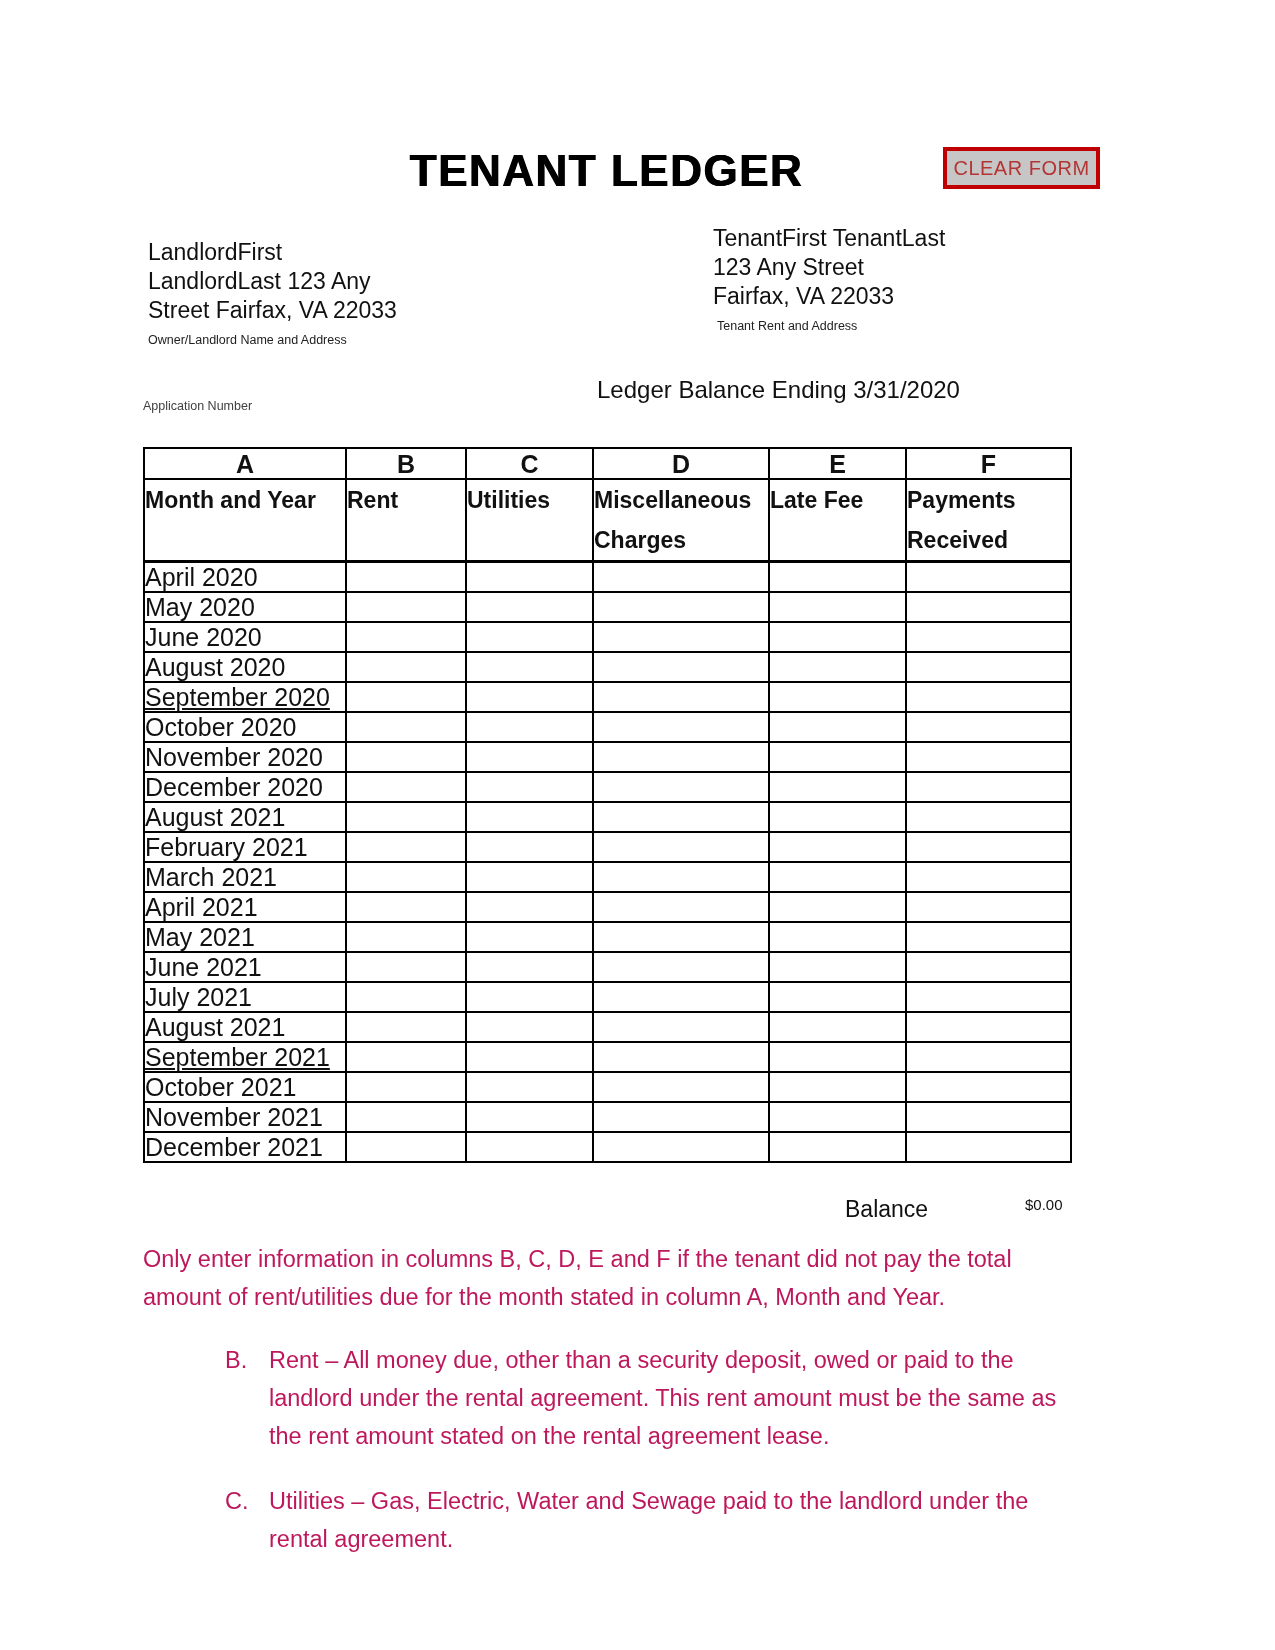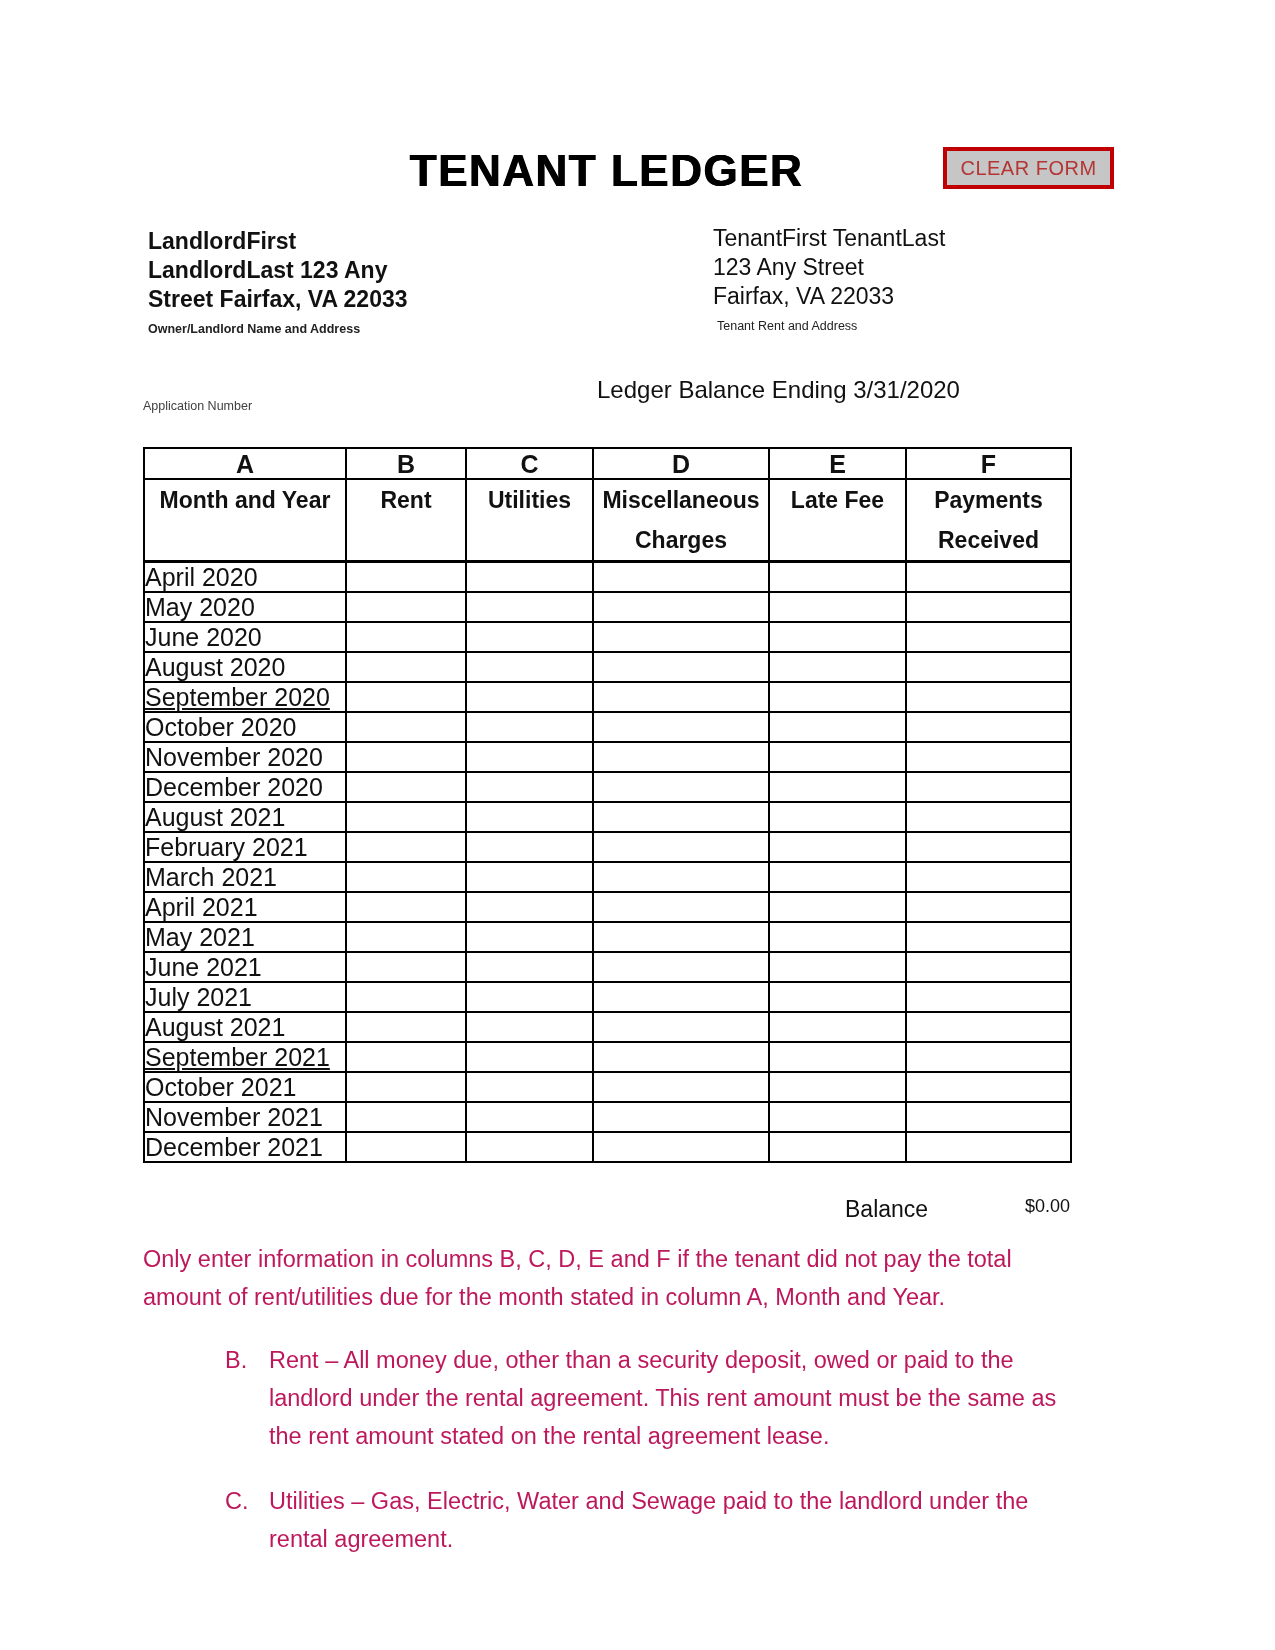--- a/index.html
+++ b/index.html
@@ -7,53 +7,53 @@
     position:relative;width:1275px;height:1650px;background:#fff;
     font-family:"Liberation Sans",sans-serif;color:#111;overflow:hidden;
   }
   
   .title{
     position:absolute;left:143px;top:146px;width:927px;text-align:center;
     font-size:44px;font-weight:bold;letter-spacing:1.5px;color:#000;
     text-shadow:0.5px 0 #000,-0.5px 0 #000;
   }
   .clear-form{
-    position:absolute;left:943px;top:147px;width:171px;height:42px;
+    position:absolute;left:943px;top:147px;width:157px;height:42px;
     background:var(--button-bg,#c6c6c6);border:4px solid var(--accent-red,#c00000);
     color:var(--button-text,#b53434);font-family:inherit;font-size:20px;
     display:flex;align-items:center;justify-content:center;letter-spacing:0.5px;
     box-sizing:border-box;cursor:pointer;padding:0;
   }
   
   .addr{position:absolute;font-size:23px;line-height:29px;}
-  .addr-landlord{left:148px;top:227px;font-weight:bold;}
+  .addr-landlord{left:148px;top:238px;}
   .addr-tenant{left:713px;top:224px;}
   .addr-caption{font-size:12.5px;line-height:15px;margin-top:8px;color:#222;}
   .addr-tenant .addr-caption{margin-left:4px;}
   
   .ledger-heading{position:absolute;left:597px;top:376px;font-size:24px;}
   .app-label{position:absolute;left:143px;top:399px;font-size:12.5px;color:#404040;}
   
   .ledger-table{
     position:absolute;left:143px;top:447px;width:927px;
     border-collapse:collapse;table-layout:fixed;
   }
   .ledger-table th,.ledger-table td{border:2px solid #000;padding:0;box-sizing:border-box;}
   .letters-row th{height:31px;font-size:25px;font-weight:bold;text-align:center;vertical-align:middle;line-height:28px;}
   .labels-row th{
-    height:81px;font-size:23px;font-weight:bold;text-align:center;
+    height:81px;font-size:23px;font-weight:bold;text-align:left;
     vertical-align:top;line-height:40px;border-bottom:3px solid #000;
   }
   .ledger-table tbody td{height:30px;}
   .month-cell{font-size:25px;text-align:left;vertical-align:middle;padding-left:10px;line-height:28px;margin-top:20px;}
   .month-underline{text-decoration:underline;}
   .entry-cell{background:#fff;}
   
   .balance-label{position:absolute;left:845px;top:1196px;font-size:23px;}
-  .balance-value{position:absolute;left:1025px;top:1196px;font-size:18px;}
+  .balance-value{position:absolute;left:1025px;top:1196px;font-size:15px;}
   
   .notes{position:absolute;left:143px;top:1240px;width:930px;font-size:23.5px;line-height:38px;color:#be185d;}
   .notes-intro{width:905px;margin:0 0 25px 0;}
   .note-item{display:flex;margin-bottom:27px;}
   .note-letter{margin-left:82px;width:44px;flex:none;}
   .note-text{width:815px;}
 </style>
 </head>
 <body>
 

